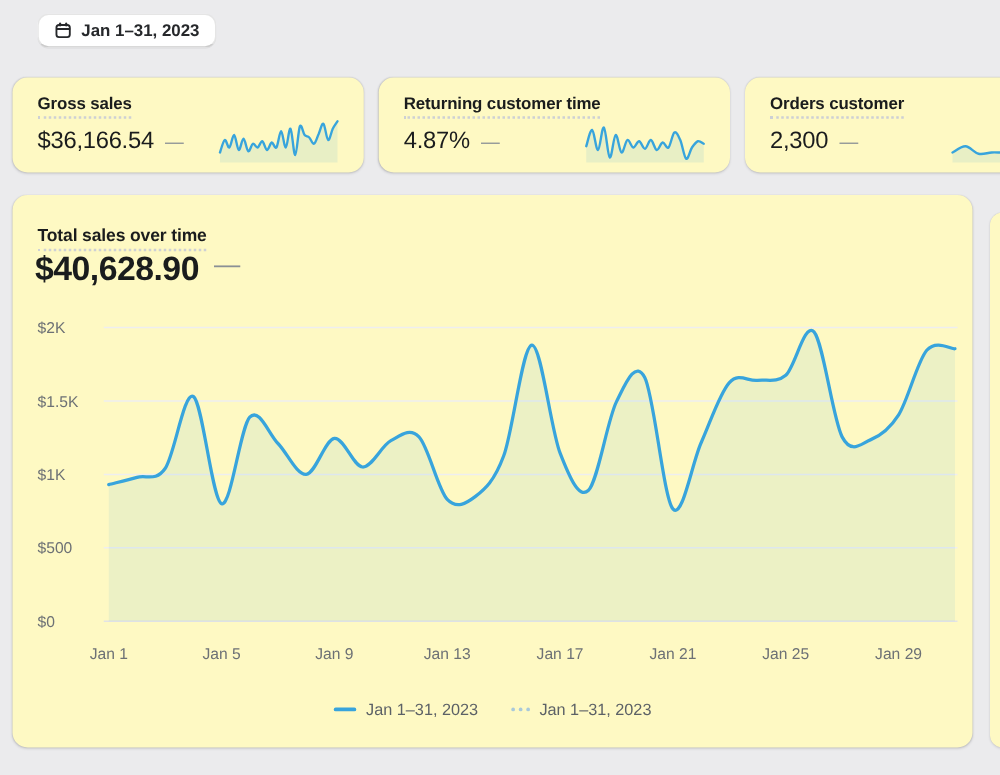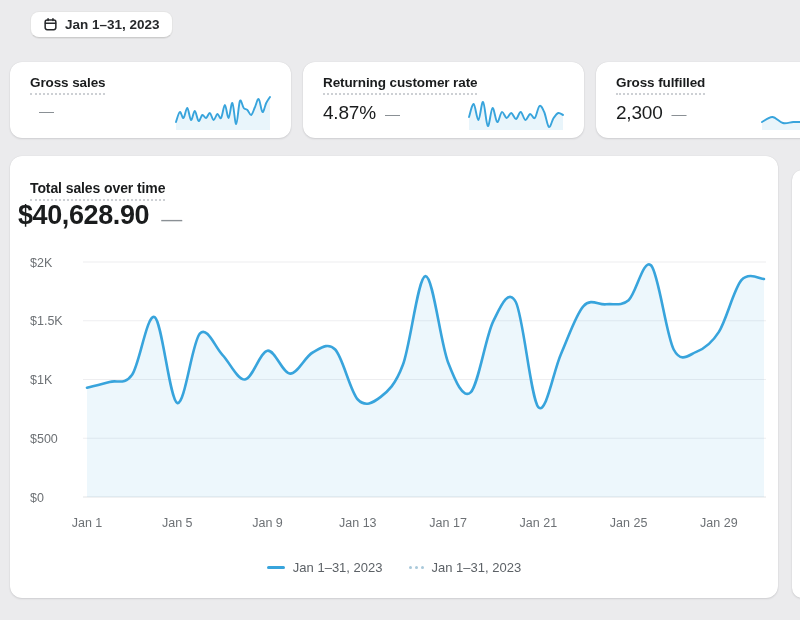--- a/index.html
+++ b/index.html
@@ -13,34 +13,34 @@
   .toolbar{position:absolute;left:30px;top:11px;display:flex;gap:11px}
   .pill{
     display:inline-flex;align-items:center;gap:7px;height:27px;padding:0 12px;
     background:#fff;border:1px solid rgba(0,0,0,.10);border-bottom-color:rgba(0,0,0,.20);
     border-radius:9px;box-shadow:0 1px 0 rgba(0,0,0,.05);
     font-size:13.5px;font-weight:700;color:#26282b;cursor:pointer;white-space:nowrap;
   }
   .pill svg{display:block}
   
   .card{
-    position:absolute;background:#ffffff;border-radius:12px;
+    position:absolute;background:#fef9c3;border-radius:12px;
     box-shadow:0 1px 2px rgba(31,33,36,.13),0 0 1px rgba(31,33,36,.12);
   }
   .metric{top:62px;width:281px;height:76px}
   .metric .m-label{position:absolute;left:20px;top:13px;font-size:13.5px;font-weight:700;letter-spacing:-.1px}
   .dotted{border-bottom:2px dotted #cdd0d4;padding-bottom:3px}
   .metric .m-row{position:absolute;left:20px;top:40px;display:flex;align-items:center}
   .m-value{font-size:19px;font-weight:400;letter-spacing:-.2px}
   .m-dash{margin-left:9px;color:#8a9095;font-size:15px;font-weight:400}
   .spark{position:absolute;left:163px;top:28px}
   
   .main-card{left:10px;top:156px;width:768px;height:442px}
   .main-title{position:absolute;left:20px;top:24px;font-size:14px;font-weight:700;letter-spacing:-.1px}
-  .main-value-row{position:absolute;left:8px;top:44px;display:flex;align-items:flex-end}
+  .main-value-row{position:absolute;left:18px;top:44px;display:flex;align-items:flex-start}
   .main-value{font-size:27px;font-weight:700;letter-spacing:-.4px}
   .main-dash{margin-left:12px;color:#8a9095;font-size:21px;font-weight:400}
   #main-chart{position:absolute;left:8px;top:94px}
   .legend{position:absolute;left:0;right:0;top:404px;display:flex;justify-content:center;gap:26px;align-items:center}
   .legend-item{display:flex;align-items:center;gap:8px;font-size:13px;color:#5c6166}
   .lg-line{width:18px;height:3px;border-radius:2px;background:#38a4dc}
   .lg-dots{display:flex;gap:3px;align-items:center}
   .lg-dots i{width:3px;height:3px;border-radius:50%;background:#a9c9da}
   
   .sliver{left:792px;top:170px;width:20px;height:428px}
@@ -59,42 +59,43 @@
         <line x1="10.6" y1="1.8" x2="10.6" y2="3.6"></line>
       </svg>
     </span>
     <span>Jan 1–31, 2023</span>
   </button>
 </div>
 
 <div class="card metric" style="left:10px">
   <div class="m-label"><span class="dotted">Gross sales</span></div>
   <div class="m-row">
+    <span class="m-value">$36,166.54</span>
     <span class="m-dash">—</span>
   </div>
   <svg class="spark" width="100" height="42" viewBox="0 0 100 42">
       <path d="M3.0,32.0C3.6,30.3 5.5,22.7 6.8,22.0C8.0,21.3 9.3,28.7 10.5,28.0C11.8,27.3 13.0,17.7 14.3,18.0C15.5,18.3 16.8,29.5 18.0,30.0C19.3,30.5 20.5,20.8 21.8,21.0C23.1,21.2 24.3,30.3 25.6,31.0C26.8,31.7 28.1,25.5 29.3,25.0C30.6,24.5 31.8,28.3 33.1,28.0C34.3,27.7 35.6,22.7 36.8,23.0C38.1,23.3 39.3,29.8 40.6,30.0C41.9,30.2 43.1,24.3 44.4,24.0C45.6,23.7 46.9,29.5 48.1,28.0C49.4,26.5 50.6,15.0 51.9,15.0C53.1,15.0 54.4,28.3 55.6,28.0C56.9,27.7 58.1,12.0 59.4,13.0C60.7,14.0 61.9,34.3 63.2,34.0C64.4,33.7 65.7,13.7 66.9,11.0C68.2,8.3 69.4,16.5 70.7,18.0C71.9,19.5 73.2,18.8 74.4,20.0C75.7,21.2 76.9,25.5 78.2,25.0C79.5,24.5 80.7,19.7 82.0,17.0C83.2,14.3 84.5,8.2 85.7,9.0C87.0,9.8 88.2,21.3 89.5,22.0C90.7,22.7 92.0,15.5 93.2,13.0C94.5,10.5 96.4,8.0 97.0,7.0L97.0,40L3.0,40Z" fill="rgba(56,164,220,0.11)" stroke="none"></path>
       <path d="M3.0,32.0C3.6,30.3 5.5,22.7 6.8,22.0C8.0,21.3 9.3,28.7 10.5,28.0C11.8,27.3 13.0,17.7 14.3,18.0C15.5,18.3 16.8,29.5 18.0,30.0C19.3,30.5 20.5,20.8 21.8,21.0C23.1,21.2 24.3,30.3 25.6,31.0C26.8,31.7 28.1,25.5 29.3,25.0C30.6,24.5 31.8,28.3 33.1,28.0C34.3,27.7 35.6,22.7 36.8,23.0C38.1,23.3 39.3,29.8 40.6,30.0C41.9,30.2 43.1,24.3 44.4,24.0C45.6,23.7 46.9,29.5 48.1,28.0C49.4,26.5 50.6,15.0 51.9,15.0C53.1,15.0 54.4,28.3 55.6,28.0C56.9,27.7 58.1,12.0 59.4,13.0C60.7,14.0 61.9,34.3 63.2,34.0C64.4,33.7 65.7,13.7 66.9,11.0C68.2,8.3 69.4,16.5 70.7,18.0C71.9,19.5 73.2,18.8 74.4,20.0C75.7,21.2 76.9,25.5 78.2,25.0C79.5,24.5 80.7,19.7 82.0,17.0C83.2,14.3 84.5,8.2 85.7,9.0C87.0,9.8 88.2,21.3 89.5,22.0C90.7,22.7 92.0,15.5 93.2,13.0C94.5,10.5 96.4,8.0 97.0,7.0" fill="none" stroke="#38a4dc" stroke-width="1.9" stroke-linecap="round" stroke-linejoin="round"></path>
     </svg>
 </div>
 
 <div class="card metric" style="left:303px">
-  <div class="m-label"><span class="dotted">Returning customer rate</span></div>
+  <div class="m-label"><span class="dotted">Returning customer time</span></div>
   <div class="m-row">
     <span class="m-value">4.87%</span>
     <span class="m-dash">—</span>
   </div>
   <svg class="spark" width="100" height="42" viewBox="0 0 100 42">
       <path d="M3.0,27.0C3.8,24.8 6.1,13.5 7.7,14.0C9.3,14.5 10.8,30.3 12.4,30.0C14.0,29.7 15.5,11.0 17.1,12.0C18.7,13.0 20.2,35.0 21.8,36.0C23.4,37.0 24.9,18.7 26.5,18.0C28.1,17.3 29.6,31.3 31.2,32.0C32.8,32.7 34.3,22.7 35.9,22.0C37.5,21.3 39.0,27.8 40.6,28.0C42.2,28.2 43.7,22.8 45.3,23.0C46.9,23.2 48.4,29.2 50.0,29.0C51.6,28.8 53.1,21.8 54.7,22.0C56.3,22.2 57.8,29.7 59.4,30.0C61.0,30.3 62.5,24.3 64.1,24.0C65.7,23.7 67.2,29.3 68.8,28.0C70.4,26.7 71.9,17.0 73.5,16.0C75.1,15.0 76.6,18.5 78.2,22.0C79.8,25.5 81.3,36.0 82.9,37.0C84.5,38.0 86.0,30.3 87.6,28.0C89.2,25.7 90.7,23.5 92.3,23.0C93.9,22.5 96.2,24.7 97.0,25.0L97.0,40L3.0,40Z" fill="rgba(56,164,220,0.11)" stroke="none"></path>
       <path d="M3.0,27.0C3.8,24.8 6.1,13.5 7.7,14.0C9.3,14.5 10.8,30.3 12.4,30.0C14.0,29.7 15.5,11.0 17.1,12.0C18.7,13.0 20.2,35.0 21.8,36.0C23.4,37.0 24.9,18.7 26.5,18.0C28.1,17.3 29.6,31.3 31.2,32.0C32.8,32.7 34.3,22.7 35.9,22.0C37.5,21.3 39.0,27.8 40.6,28.0C42.2,28.2 43.7,22.8 45.3,23.0C46.9,23.2 48.4,29.2 50.0,29.0C51.6,28.8 53.1,21.8 54.7,22.0C56.3,22.2 57.8,29.7 59.4,30.0C61.0,30.3 62.5,24.3 64.1,24.0C65.7,23.7 67.2,29.3 68.8,28.0C70.4,26.7 71.9,17.0 73.5,16.0C75.1,15.0 76.6,18.5 78.2,22.0C79.8,25.5 81.3,36.0 82.9,37.0C84.5,38.0 86.0,30.3 87.6,28.0C89.2,25.7 90.7,23.5 92.3,23.0C93.9,22.5 96.2,24.7 97.0,25.0" fill="none" stroke="#38a4dc" stroke-width="1.9" stroke-linecap="round" stroke-linejoin="round"></path>
     </svg>
 </div>
 
 <div class="card metric" style="left:596px;width:281px">
-  <div class="m-label"><span class="dotted">Gross fulfilled</span></div>
+  <div class="m-label"><span class="dotted">Orders customer</span></div>
   <div class="m-row">
     <span class="m-value">2,300</span>
     <span class="m-dash">—</span>
   </div>
   <svg class="spark" width="100" height="42" viewBox="0 0 100 42">
       <path d="M3.0,32.0C4.7,31.2 10.0,26.8 13.4,27.0C16.9,27.2 20.4,32.2 23.9,33.0C27.4,33.8 30.9,32.2 34.3,32.0C37.8,31.8 41.3,32.2 44.8,32.0C48.3,31.8 51.7,31.0 55.2,31.0C58.7,31.0 62.2,32.2 65.7,32.0C69.1,31.8 72.6,30.2 76.1,30.0C79.6,29.8 83.1,31.0 86.6,31.0C90.0,31.0 95.3,30.2 97.0,30.0L97.0,40L3.0,40Z" fill="rgba(56,164,220,0.11)" stroke="none"></path>
       <path d="M3.0,32.0C4.7,31.2 10.0,26.8 13.4,27.0C16.9,27.2 20.4,32.2 23.9,33.0C27.4,33.8 30.9,32.2 34.3,32.0C37.8,31.8 41.3,32.2 44.8,32.0C48.3,31.8 51.7,31.0 55.2,31.0C58.7,31.0 62.2,32.2 65.7,32.0C69.1,31.8 72.6,30.2 76.1,30.0C79.6,29.8 83.1,31.0 86.6,31.0C90.0,31.0 95.3,30.2 97.0,30.0" fill="none" stroke="#38a4dc" stroke-width="1.9" stroke-linecap="round" stroke-linejoin="round"></path>
     </svg>
 </div>
 

